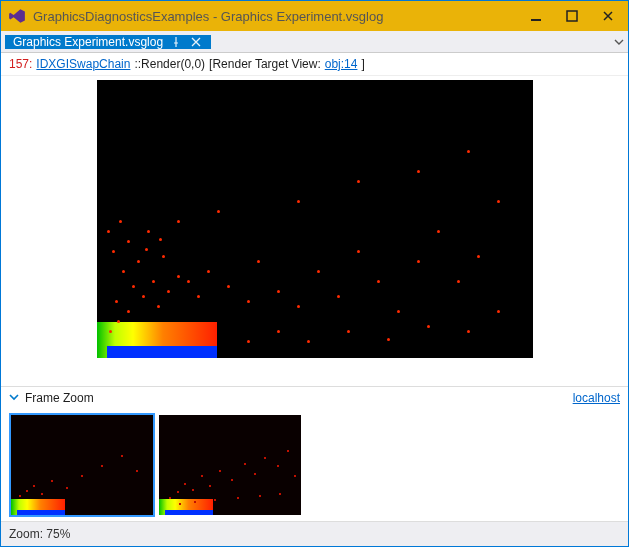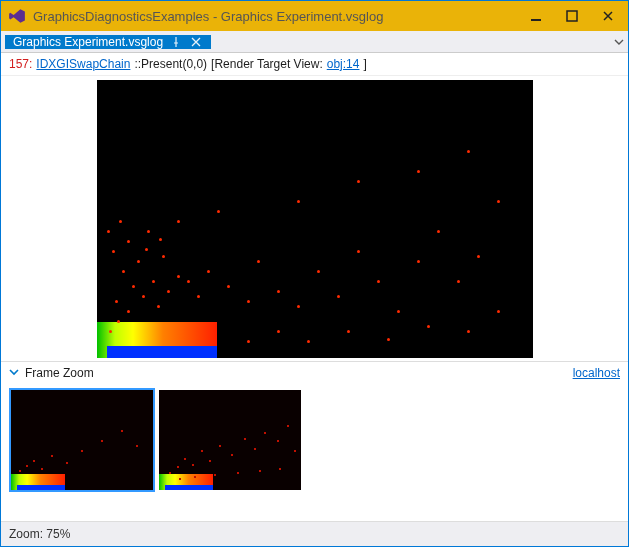--- a/index.html
+++ b/index.html
@@ -137,21 +137,20 @@
   }
   .thumb .heat-mini::after{content:"";position:absolute;left:6px;right:0;bottom:0;height:5px;background:#0030ff;}
   .thumb .sdot{position:absolute;width:2px;height:2px;background:#c01000;}
   
   .status {
     border-top:1px solid #ddd;
     padding:5px 8px;
     background:#eeeef2;
     font-size:12px;
     color:#333;
-    margin-top:25px;
   }
 </style>
 </head>
 <body>
 
 <div class="titlebar">
   <div class="vs-logo">
     <svg viewBox="0 0 32 32" width="18" height="18">
       <path d="M22 4 L30 8 L30 24 L22 28 L10 18 L4 22 L2 20 L2 12 L4 10 L10 14 Z" fill="#5c2d91"></path>
     </svg>
@@ -194,21 +193,21 @@
   <div class="tab-row-dropdown">
     <svg width="10" height="10" viewBox="0 0 10 10">
         <path d="M1 3 L5 7 L9 3" fill="none" stroke="#555" stroke-width="1.4"></path>
       </svg>
   </div>
 </div>
 
 <div class="info-line">
   <span class="ev-id">157:</span>
   <span class="lnk">IDXGISwapChain</span>
-    <span>::Present(0,0)</span>
+    <span>::Render(0,0)</span>
   <span>  [Render Target View: </span>
     <span class="lnk">obj:14</span>
     <span>]</span>
 </div>
 
 <div class="render-area">
   <div class="render-canvas">
     <div class="heat-block"></div>
 
     <span class="dot" style="left:12px;top:250px"></span>

